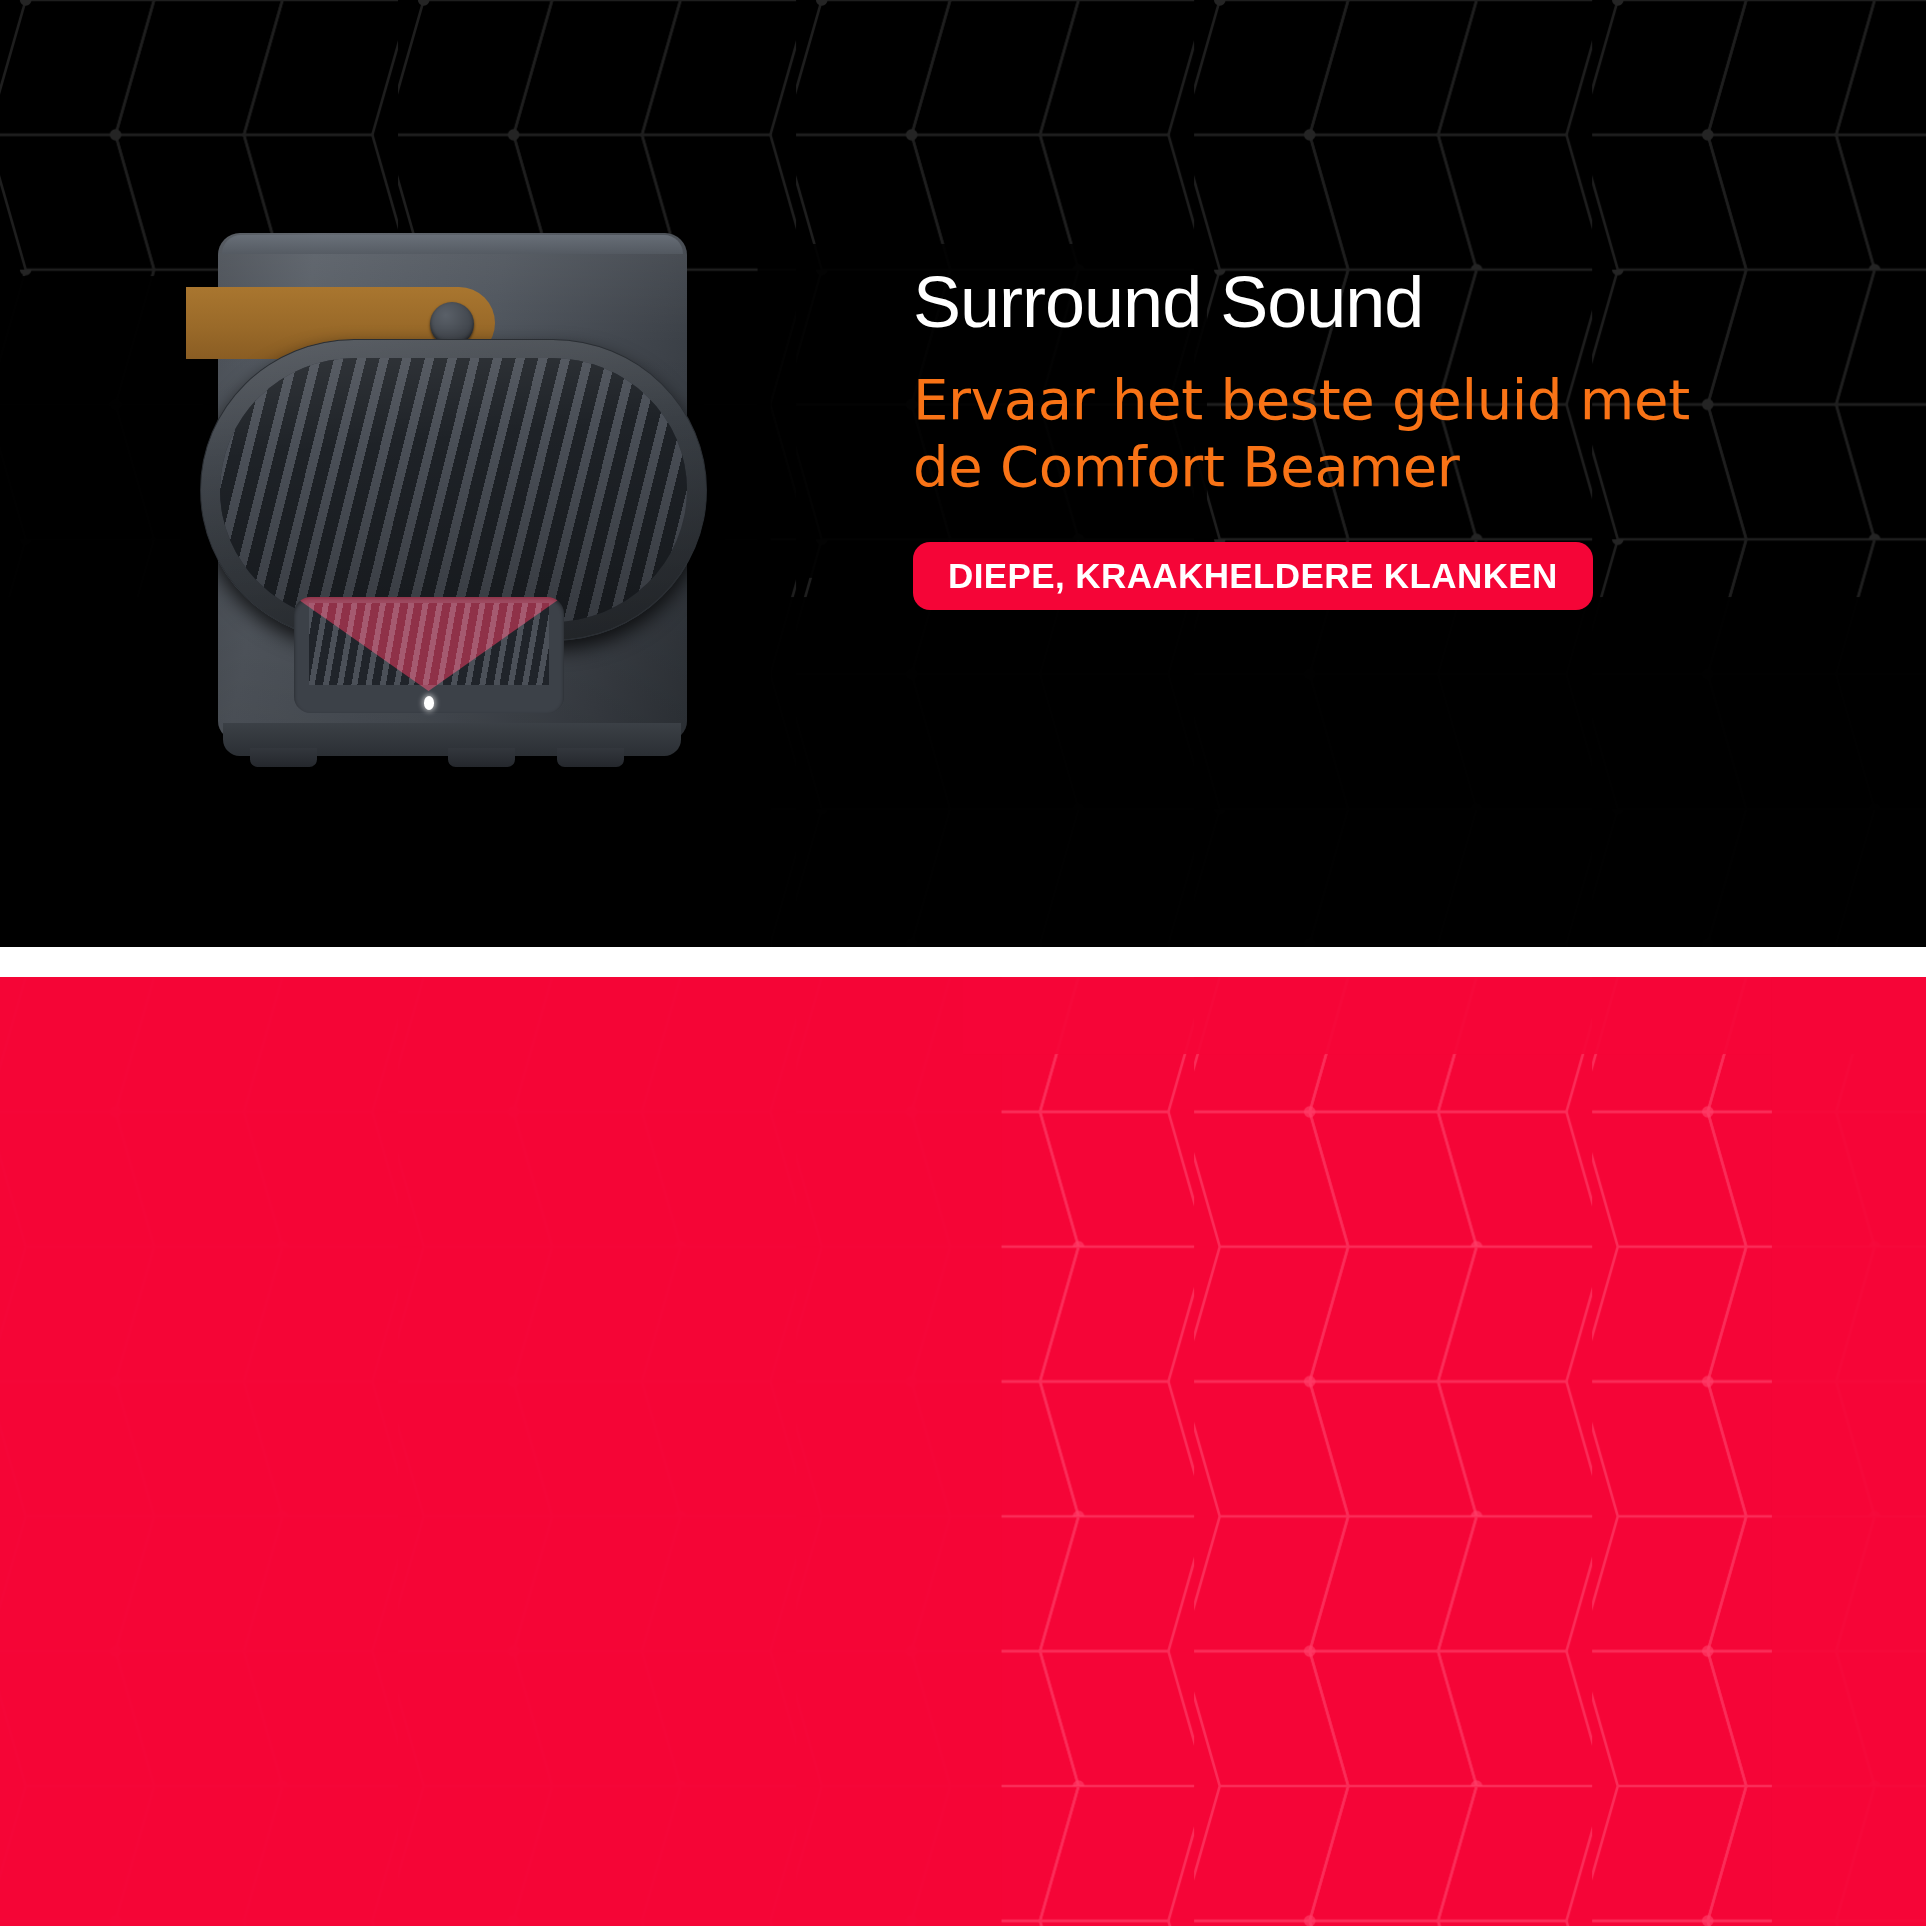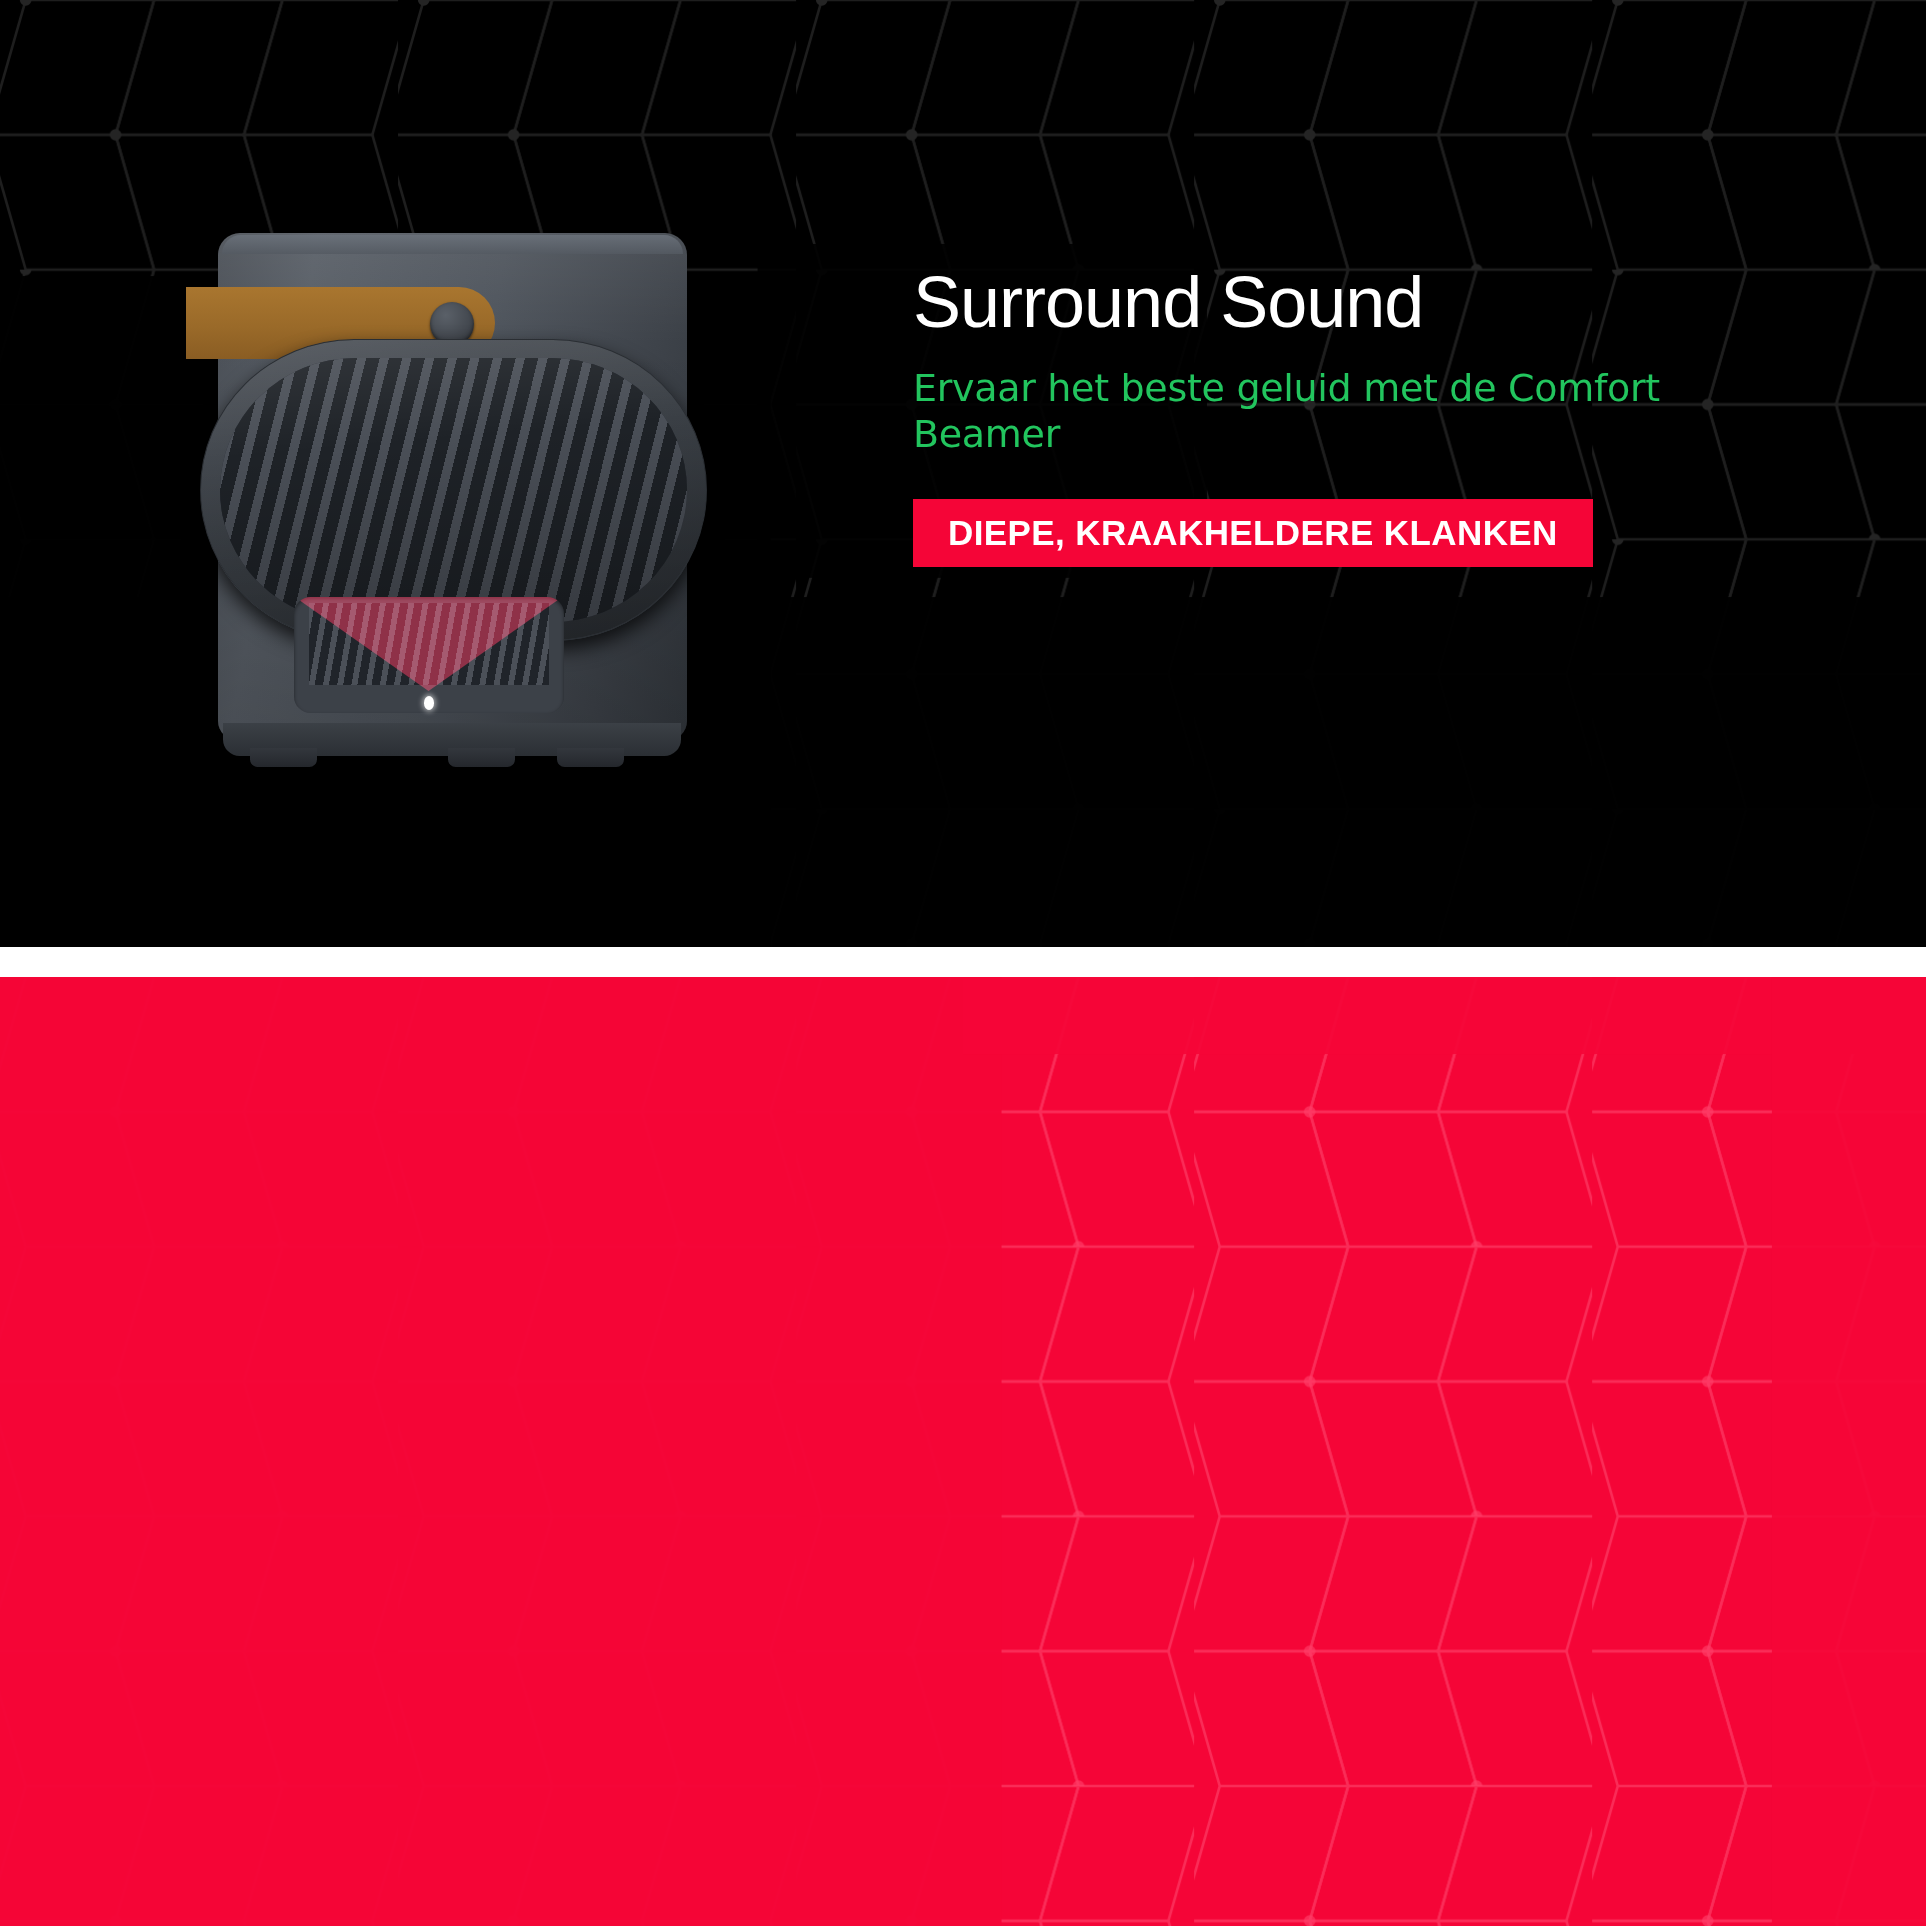--- a/index.html
+++ b/index.html
@@ -36,39 +36,39 @@
     font-weight:400;
     font-size:72px;
     line-height:1.0;
     letter-spacing:-1px;
     color:#ffffff;
     white-space:nowrap;
   }
   .subline {
     font-family:"DejaVu Sans","Liberation Sans", sans-serif;
     font-weight:400;
-    font-size:38px;
+    font-size:56px;
     line-height:1.20;
-    color:#22c55e;
+    color:#f97316;
     margin-top:28px;
     letter-spacing:-0.3px;
   }
 
   .badge {
     display:inline-block;
     margin-top:42px;
     padding:15.4px 35px 17.3px 35px;
     font-family:"Liberation Sans Narrow","Liberation Sans", sans-serif;
     font-weight:700;
     font-size:35px;
     letter-spacing:0.4px;
     line-height:1;
     white-space:nowrap;
   }
-  .badge-red   { background:#F50537; color:#ffffff; }
+  .badge-red   { background:#F50537; color:#ffffff;border-radius:17px; }
 
   
   .product-front {
     position:absolute; left:186px; top:218px; width:533px; height:565px;
   }
   .pf-body {
     position:absolute; left:32px; top:15.4px; width:469px; height:507px;
     background:linear-gradient(100deg,#4a4f56 0%,#585e66 18%,#4e545c 52%,#3e434a 82%,#33383e 100%);
     border-radius:22px 22px 19px 19px;
   }

